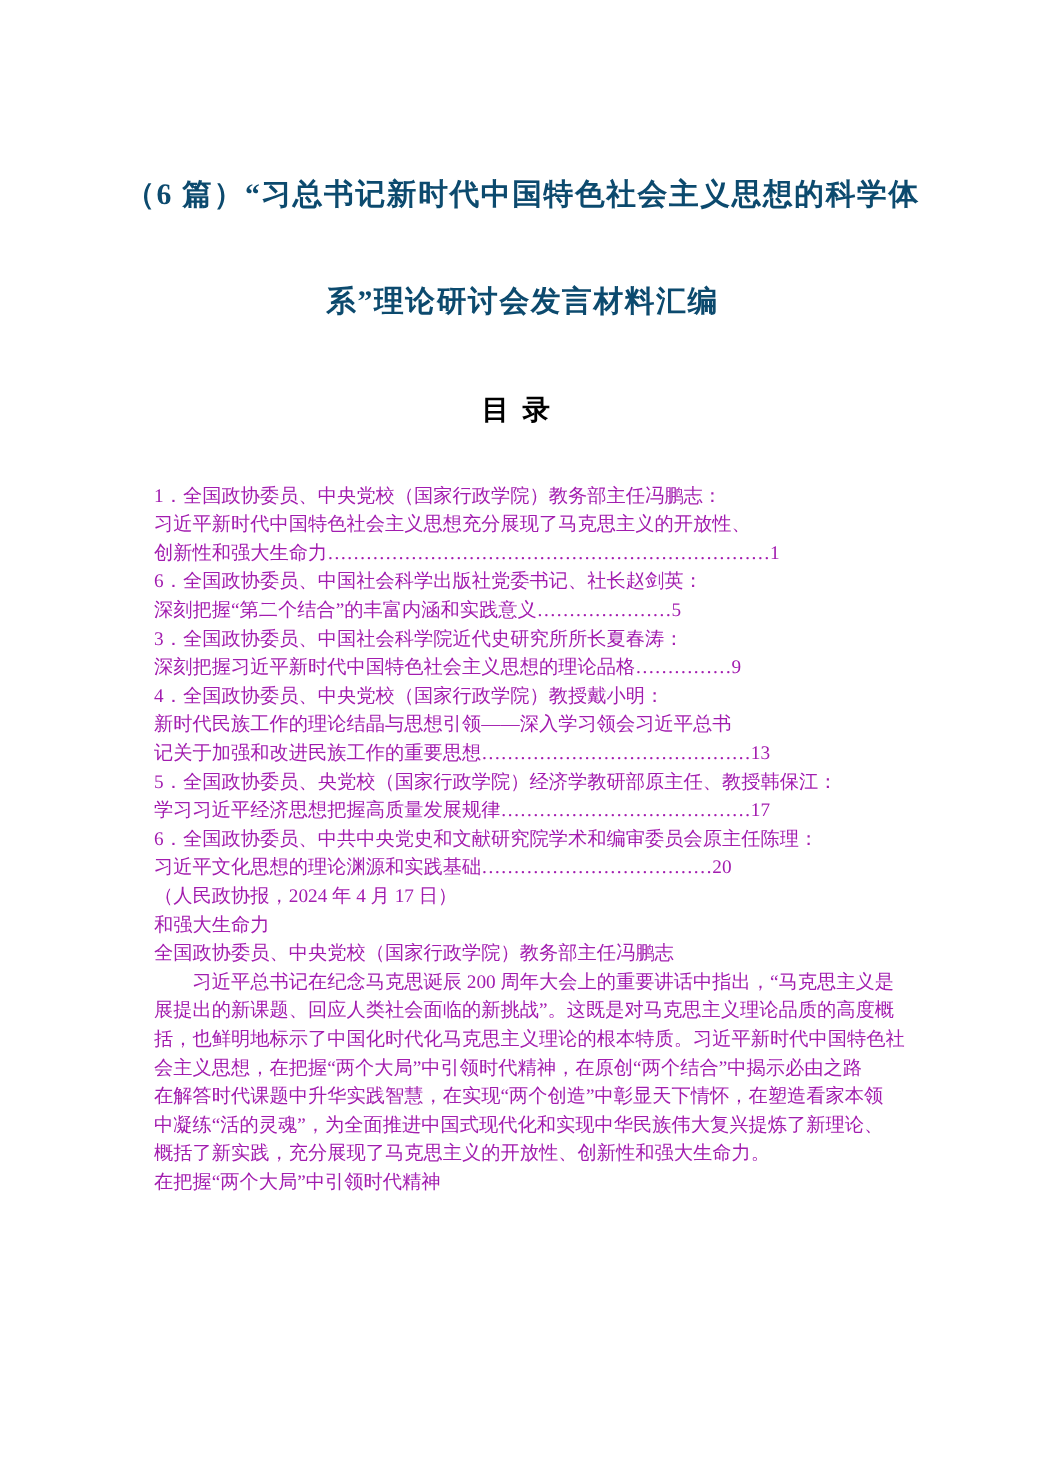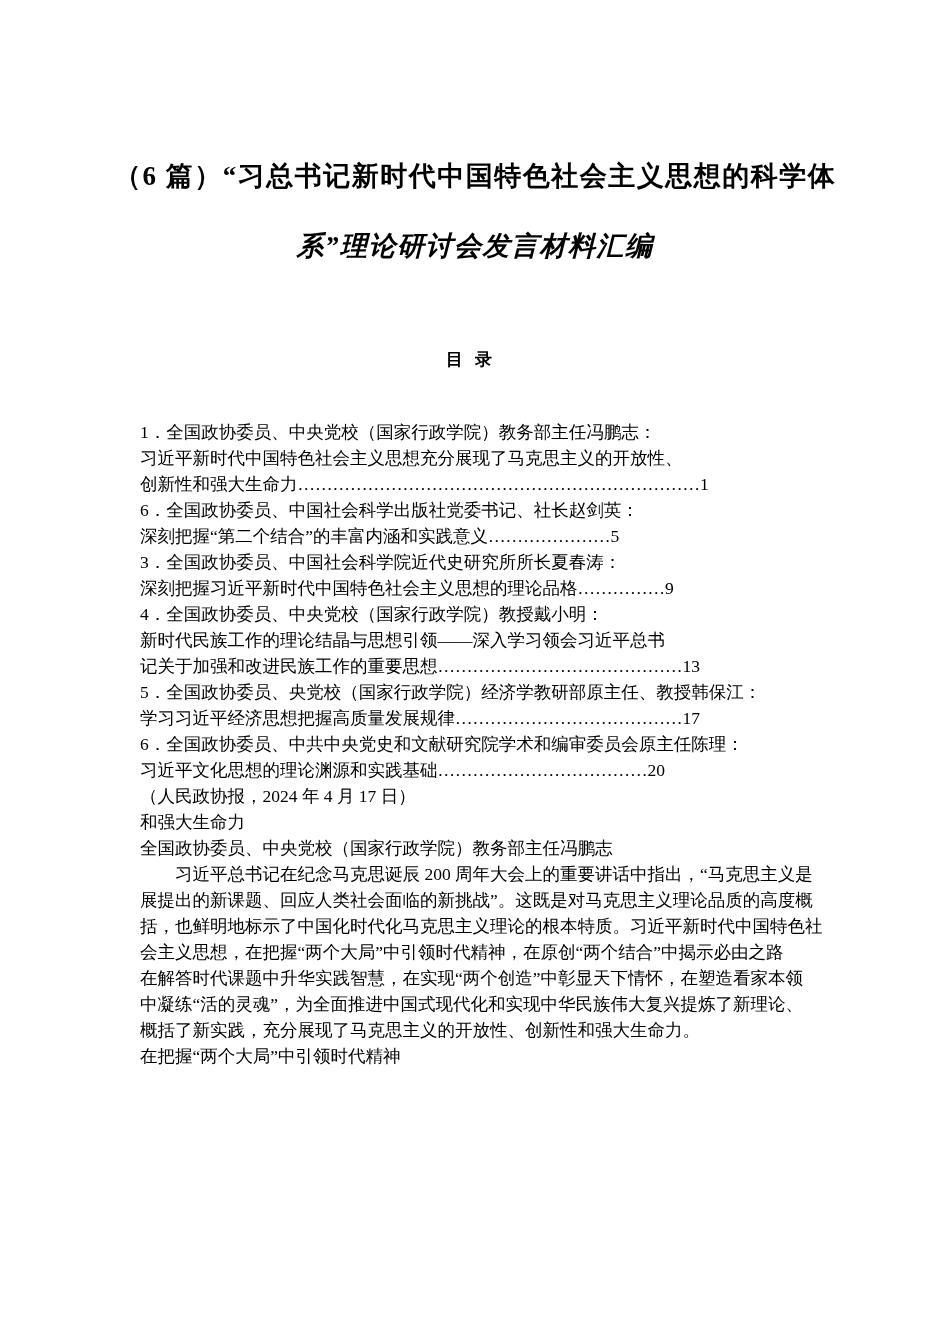--- a/index.html
+++ b/index.html
@@ -13,37 +13,37 @@
     font-family: "Liberation Serif", "DejaVu Serif", serif;
     overflow: hidden;
     margin: 0 auto;
   }
   .doc-title-line {
     text-align: center;
     font-size: 27px;
     font-weight: bold;
     letter-spacing: 1.5px;
     white-space: nowrap;
-    color: #000000;
+    color: #0c4a6e;
   }
   .doc-title-line.first { padding-top: 158px; }
-  .doc-title-line.second { margin-top: 34px; font-style: italic; }
+  .doc-title-line.second { margin-top: 62px; }
   .toc-heading {
-    margin-top: 84px;
+    margin-top: 64px;
     text-align: center;
-    font-size: 17px;
+    font-size: 25px;
     font-weight: bold;
     letter-spacing: 12px;
     color: #000000;
   }
   .body-block {
     margin: 48px 95px 0 140px;
     font-size: 17.5px;
     line-height: 26px;
-    color: #000000;
+    color: #a21caf;
   }
   .text-line {
     white-space: nowrap;
     overflow: visible;
   }
 </style>
 </head>
 <body>
 
 <div class="page">

